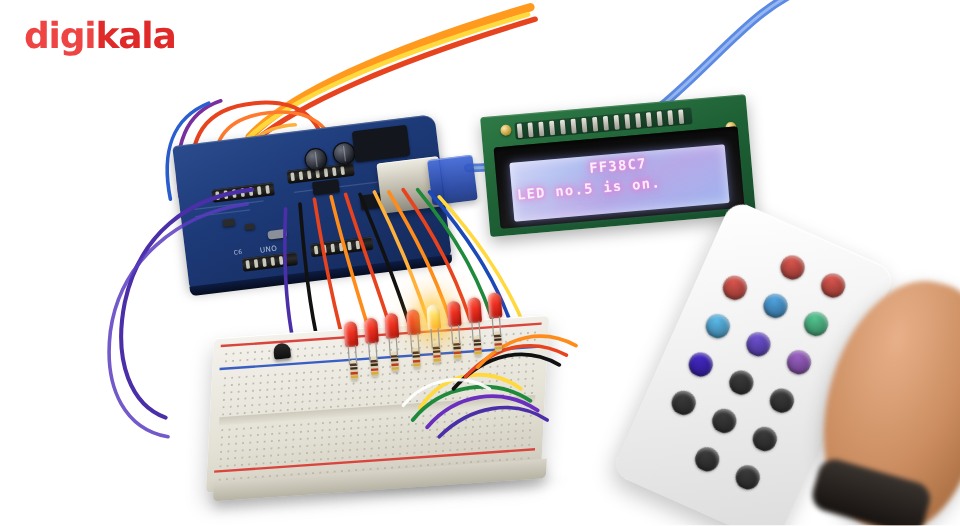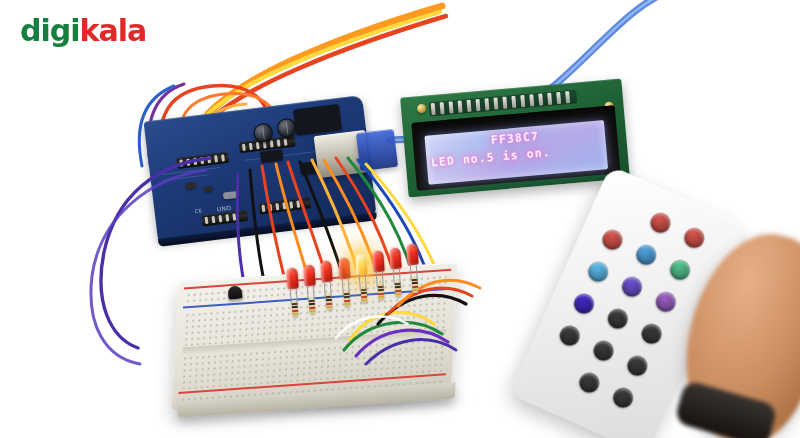--- a/index.html
+++ b/index.html
@@ -13,21 +13,21 @@
     overflow:hidden;
   }
 
   
   #watermark{
     position:absolute;left:20px;top:16px;
     font-size:30px;font-weight:bold;letter-spacing:-1px;
     line-height:1;
     font-family:"DejaVu Sans",sans-serif;
   }
-  #watermark .w1{color:#15803d;}
+  #watermark .w1{color:#ef4444;}
   #watermark .w2{color:#e02a2a;}
 
   
   .wire{position:absolute;pointer-events:none;}
   svg{overflow:visible;}
 
   
   #arduino{
     position:absolute;left:150px;top:108px;
     width:220px;height:120px;

